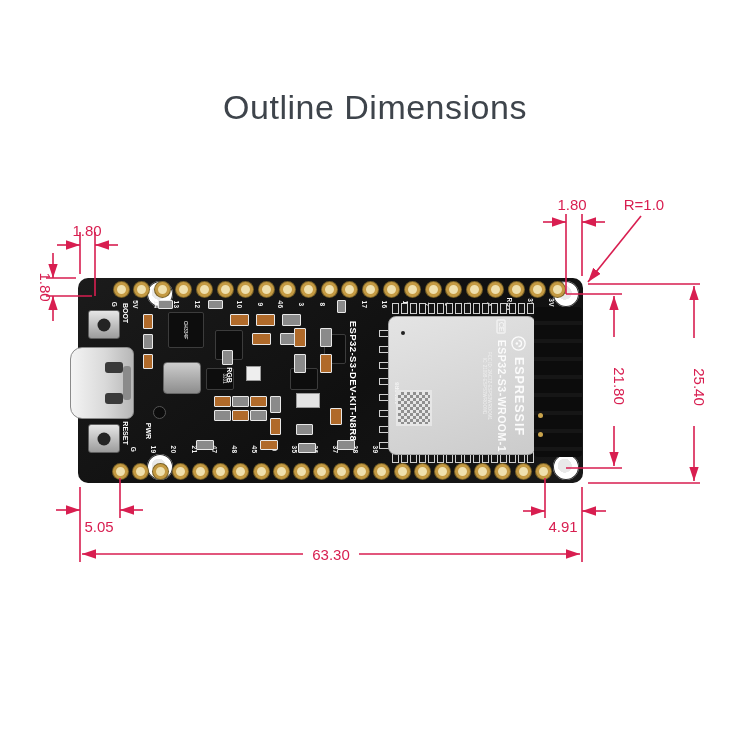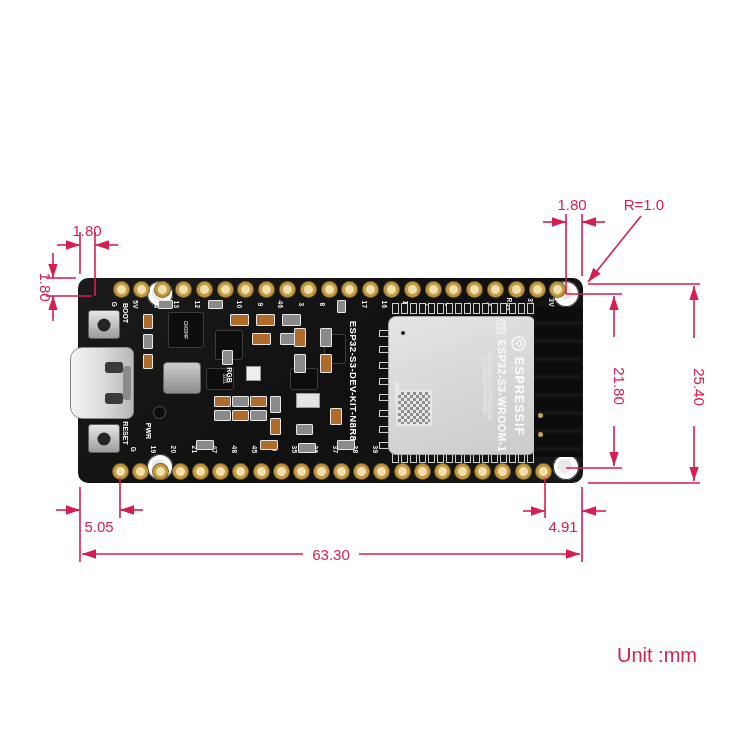--- a/index.html
+++ b/index.html
@@ -41,20 +41,21 @@
     background-size:6px 6px;border:2px solid #e6e6e6;}
   #dim-svg{position:absolute;left:0;top:0;pointer-events:none;}
   #dim-svg text{font-family:"Liberation Sans",sans-serif;font-size:15px;}
   #unit-label{position:absolute;left:592px;top:644px;width:130px;text-align:center;font-size:20px;}
 </style>
 </head>
 <body>
 
 <div id="stage">
 
+  <div id="page-title" style="color: rgb(62, 68, 75);">Outline Dimensions</div>
 
   <div id="pcb">
     <div class="hole" style="left:69px;top:3px;"></div>
     <div class="hole" style="left:475px;top:3px;"></div>
     <div class="hole" style="left:69px;top:176px;"></div>
     <div class="hole" style="left:475px;top:176px;"></div>
   </div>
 
   <div id="pin-layer">
       <div class="pin-hole" style="left: 113.5px; top: 281.5px;"></div>
@@ -342,14 +343,13 @@
       <text x="572" y="210" text-anchor="middle">1.80</text>
       <text x="644" y="210" text-anchor="middle">R=1.0</text>
       <text x="619" y="381" text-anchor="middle" transform="rotate(90 614 381)">21.80</text>
       <text x="699" y="382" text-anchor="middle" transform="rotate(90 694 382)">25.40</text>
       <text x="99" y="532" text-anchor="middle">5.05</text>
       <text x="563" y="532" text-anchor="middle">4.91</text>
       <text x="331" y="560" text-anchor="middle">63.30</text>
     </g>
   </svg>
 
-  <div id="unit-label" style="color: rgb(216, 30, 80);">Unit :mm</div>
 </div>
 
 </body></html>

